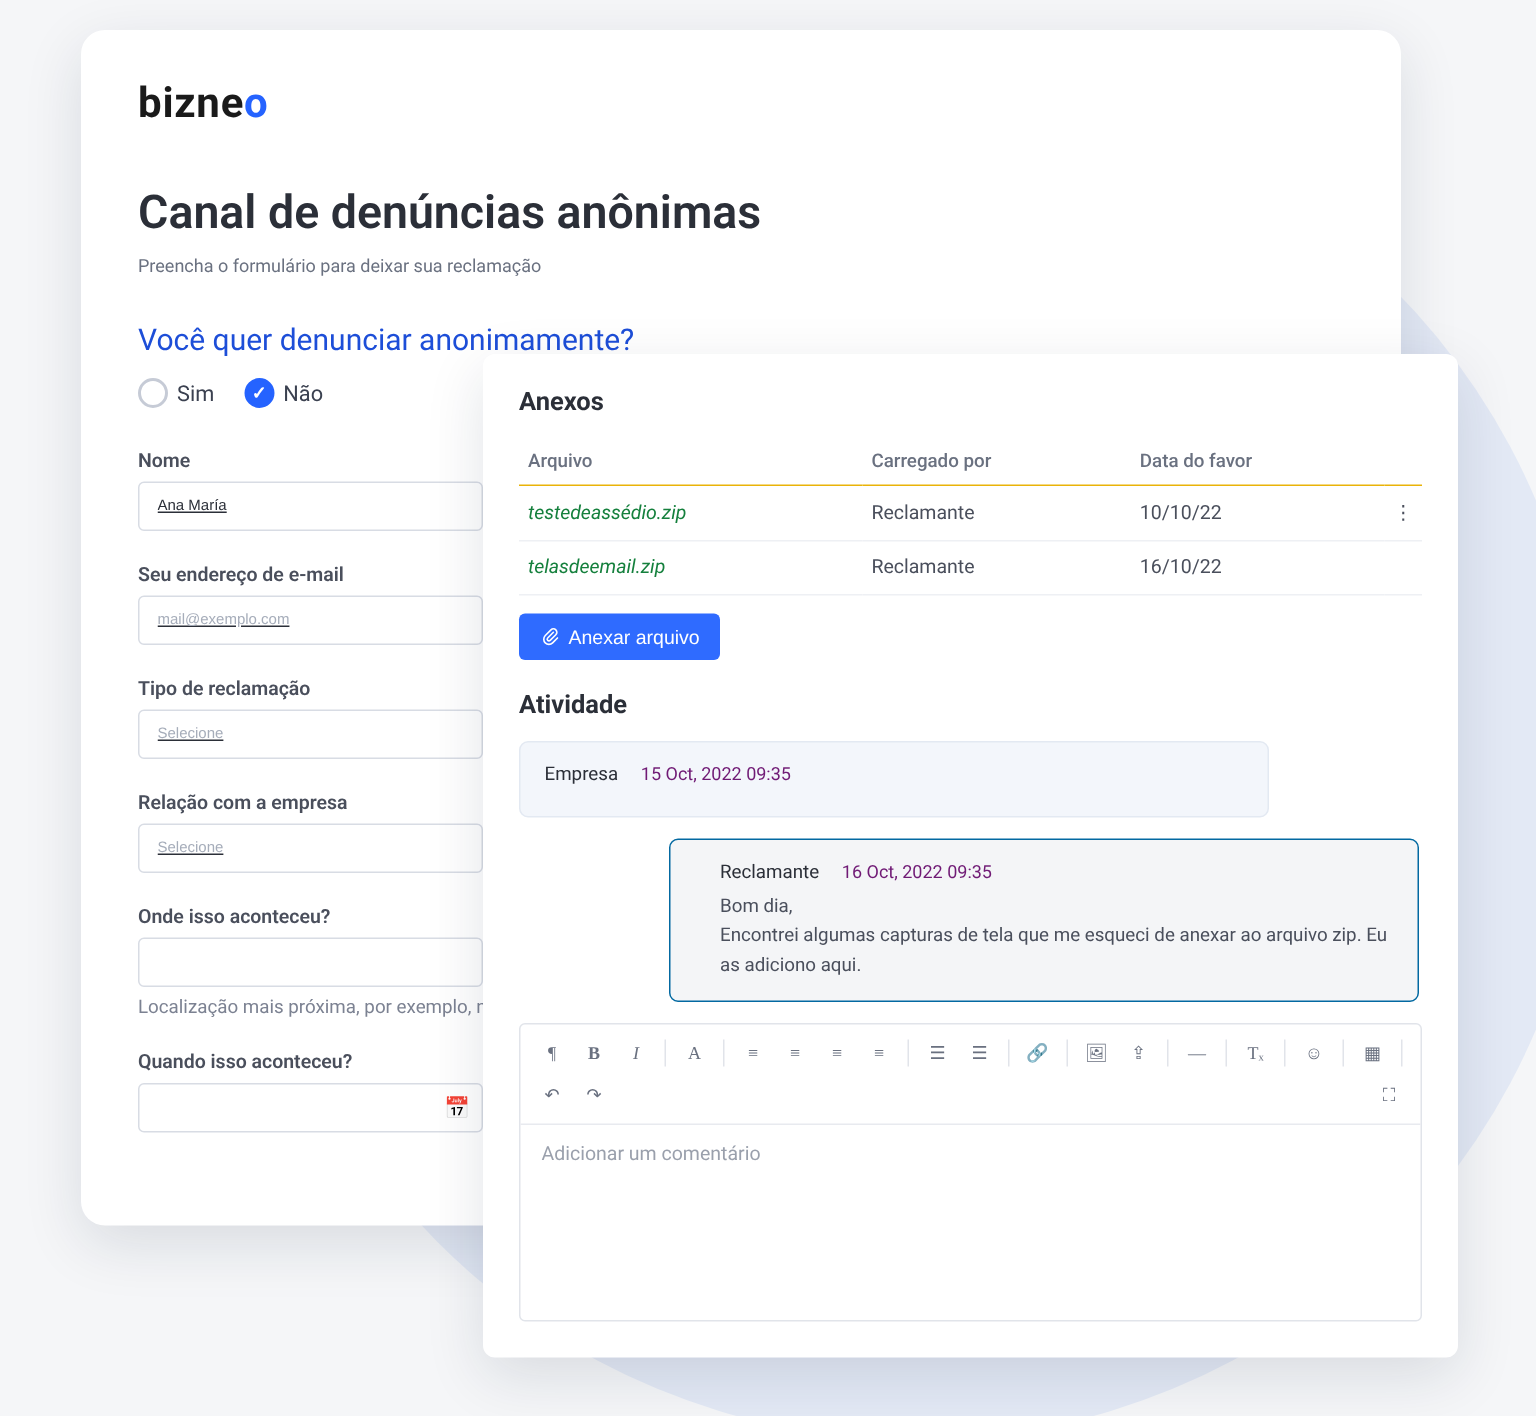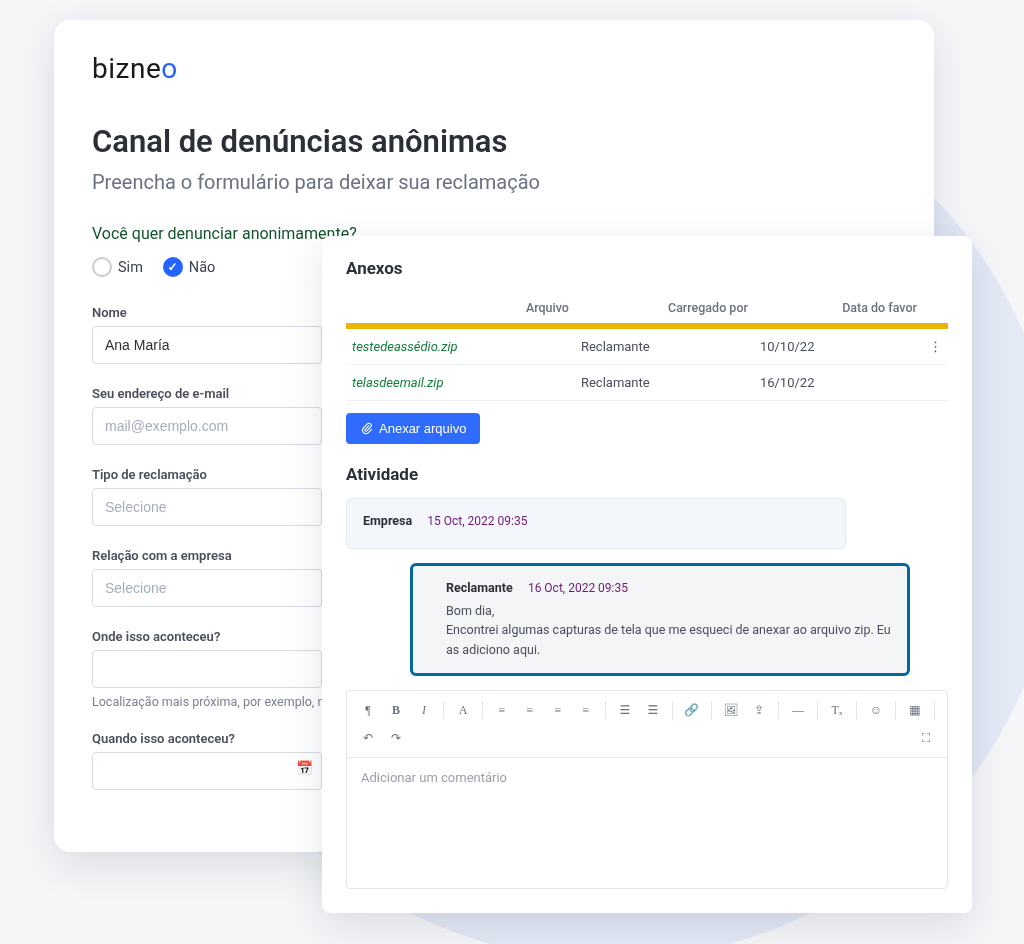--- a/index.html
+++ b/index.html
@@ -26,40 +26,40 @@
     box-shadow: 0 12px 40px rgba(20,30,60,.12);
   }
   .left-card {
     left: 54px; top: 20px;
     width: 880px;
     padding: 32px 38px 40px 38px;
     z-index: 1;
   }
   .logo {
     font-size: 28px;
-    font-weight: 400;
+    font-weight: 700;
     letter-spacing: 0.5px;
     color: #1a1a1a;
     margin-bottom: 38px;
   }
   .logo .dot { color:#2563ff; }
   h1 {
     font-size: 31px;
     font-weight: 600;
     color: #2b2f38;
     margin-bottom: 10px;
   }
   .subtitle {
-    font-size: 20px;
+    font-size: 12px;
     color: #6a7180;
     margin-bottom: 30px;
   }
   .question {
-    font-size: 16px;
-    color: #14532d;
+    font-size: 20px;
+    color: #1d4ed8;
     margin-bottom: 14px;
   }
   .radio-row { display:flex; gap:20px; align-items:center; margin-bottom:28px;}
   .radio { display:flex; align-items:center; gap:6px; cursor:pointer; font-size:14.5px; color:#3b4150;}
   .radio-circle {
     width:20px; height:20px; border:2px solid #c6cbd6; border-radius:50%;
     display:flex; align-items:center; justify-content:center;
   }
   .radio.selected .radio-circle {
     border-color:#2563ff; background:#2563ff;
@@ -69,23 +69,24 @@
   }
   .field { margin-bottom: 22px; }
   .field-label {
     font-size: 13px; font-weight:600; color:#4a4f5c; margin-bottom:6px; display:block;
   }
   .input {
     width: 230px;
     border:1px solid #d8dce4;
     border-radius:4px;
     padding:10px 12px;
-    font-size:14px;
+    font-size:10px;
     color:#2b2f38;
     background:#fff;
+    text-decoration:underline;
   }
   .input::placeholder { color:#a6adba; }
   .select { position:relative; }
   .select::after {
     content:"▾"; position:absolute; right:10px; top:10px; color:#8a909c; font-size:12px;
     pointer-events:none;
   }
   .helper { font-size:12.5px; color:#7c8292; margin-top:6px; }
   .cal-icon {
     position:absolute; right:8px; top:8px; color:#8a909c; font-size:14px;
@@ -96,22 +97,22 @@
     width: 650px;
     padding: 22px 24px 24px 24px;
     z-index: 2;
     border-radius: 8px;
   }
   h2.section {
     font-size:17px; font-weight:700; color:#2b2f38; margin-bottom:14px;
   }
   .tbl { width:100%; border-collapse:collapse; margin-bottom:12px; }
   .tbl th {
-    text-align:right; font-size:12.5px; font-weight:500; color:#6a7180;
-    padding:8px 6px; border-bottom:6px solid #eab308;
+    text-align:left; font-size:12.5px; font-weight:500; color:#6a7180;
+    padding:8px 6px; border-bottom:1px solid #eab308;
   }
   .tbl td {
     font-size:13px; color:#4a4f5c; padding:10px 6px; border-bottom:1px solid #eef0f4;
   }
   .tbl td.file a { color:#15803d; text-decoration:none;font-style:italic; }
   .kebab { color:#2563ff; font-size:16px; cursor:pointer; text-align:right;}
   .btn-primary {
     background:#2f6bff; color:#fff; border:none; border-radius:4px;
     padding:8px 14px; font-size:13px; cursor:pointer;
     display:inline-flex; align-items:center; gap:6px;
@@ -121,23 +122,23 @@
   .activity { margin-top:4px; }
   .msg {
     border-radius:6px;
     padding:14px 16px;
     font-size:12.5px;
     color:#4a4f5c;
     margin-bottom:14px;
     max-width:500px;
   }
   .msg.company { background:#f3f6fb; border:1px solid #e3e9f2; }
-  .msg.claimant { background:#f4f5f7; border:3px solid #0369a1; margin-left:64px;padding-left:33px; }
+  .msg.claimant { background:#f4f5f7; border:1px solid #0369a1; margin-left:100px;padding-left:33px; }
   .msg-header { margin-bottom:6px; }
-  .msg-header .author { font-weight:700; color:#2b2f38; font-size:12.5px; margin-right:12px;}
+  .msg-header .author { font-weight:400; color:#2b2f38; font-size:12.5px; margin-right:12px;}
   .msg-header .time { color:#701a75; font-size:12px;}
   .msg-body { line-height:1.55; }
   .editor {
     border:1px solid #e1e4ea; border-radius:4px; margin-top:4px;
   }
   .toolbar {
     display:flex; align-items:center; gap:2px;
     border-bottom:1px solid #e8eaef;
     padding:6px 8px;
     flex-wrap:wrap;

